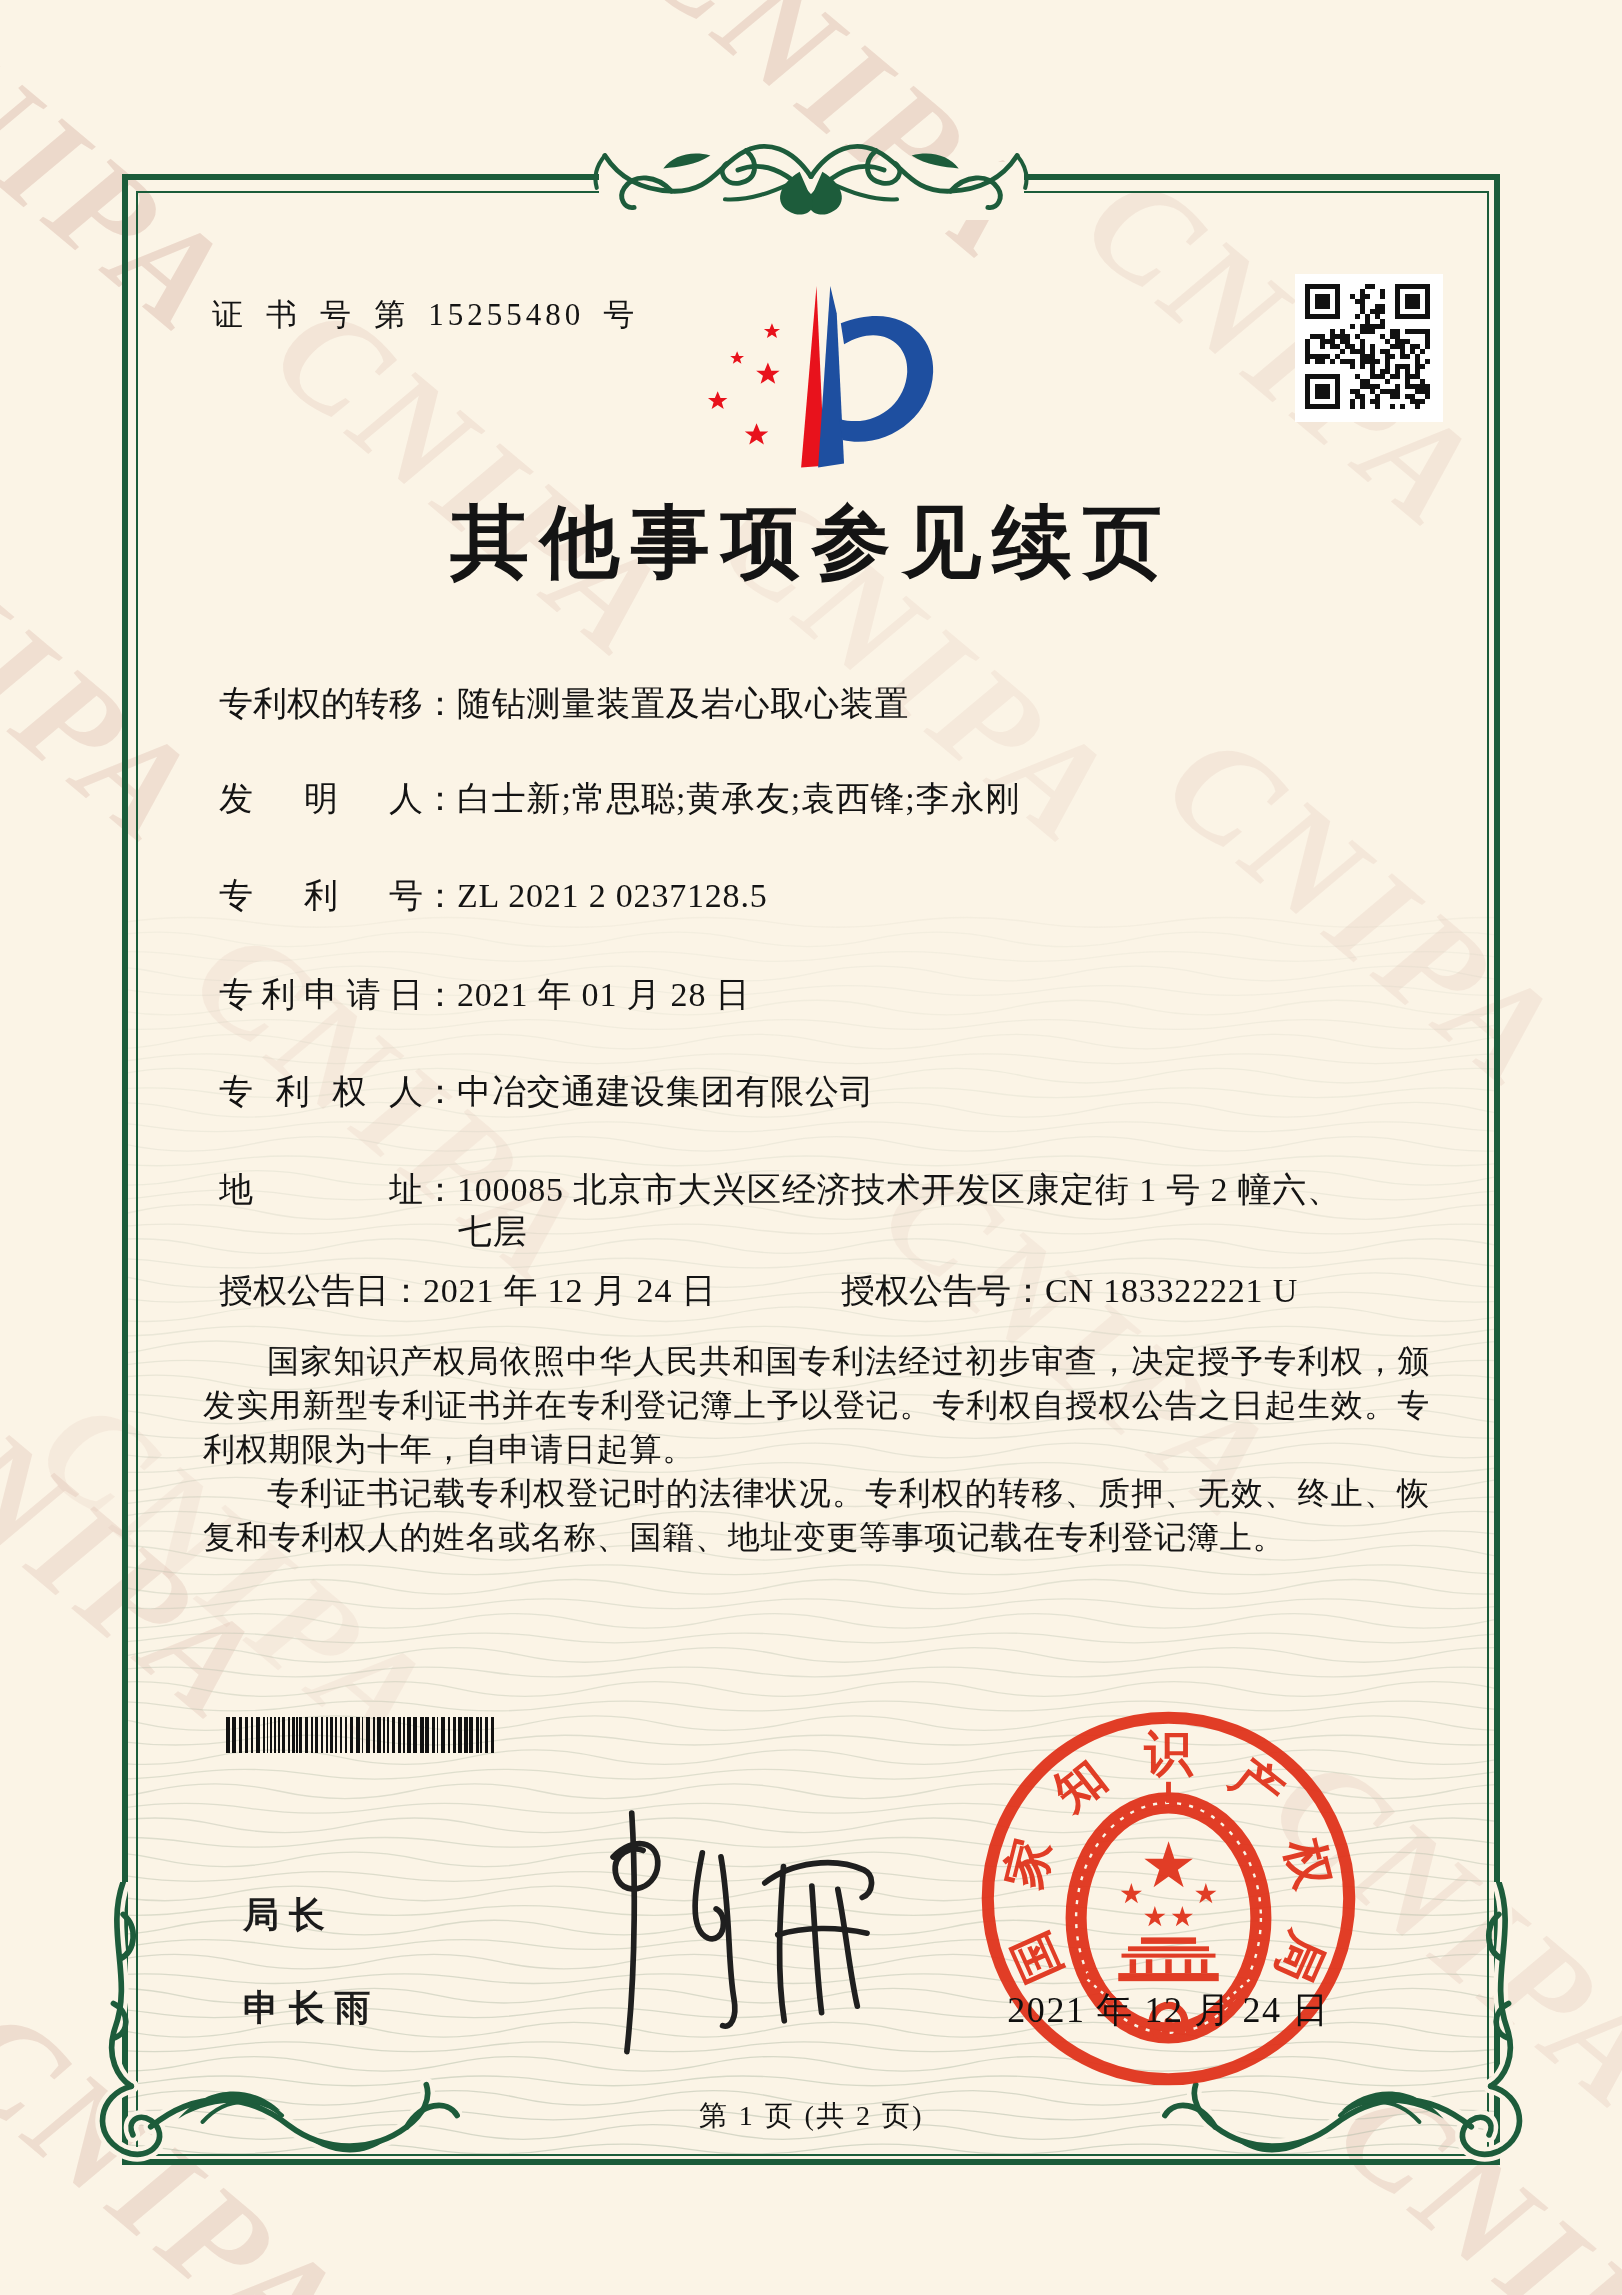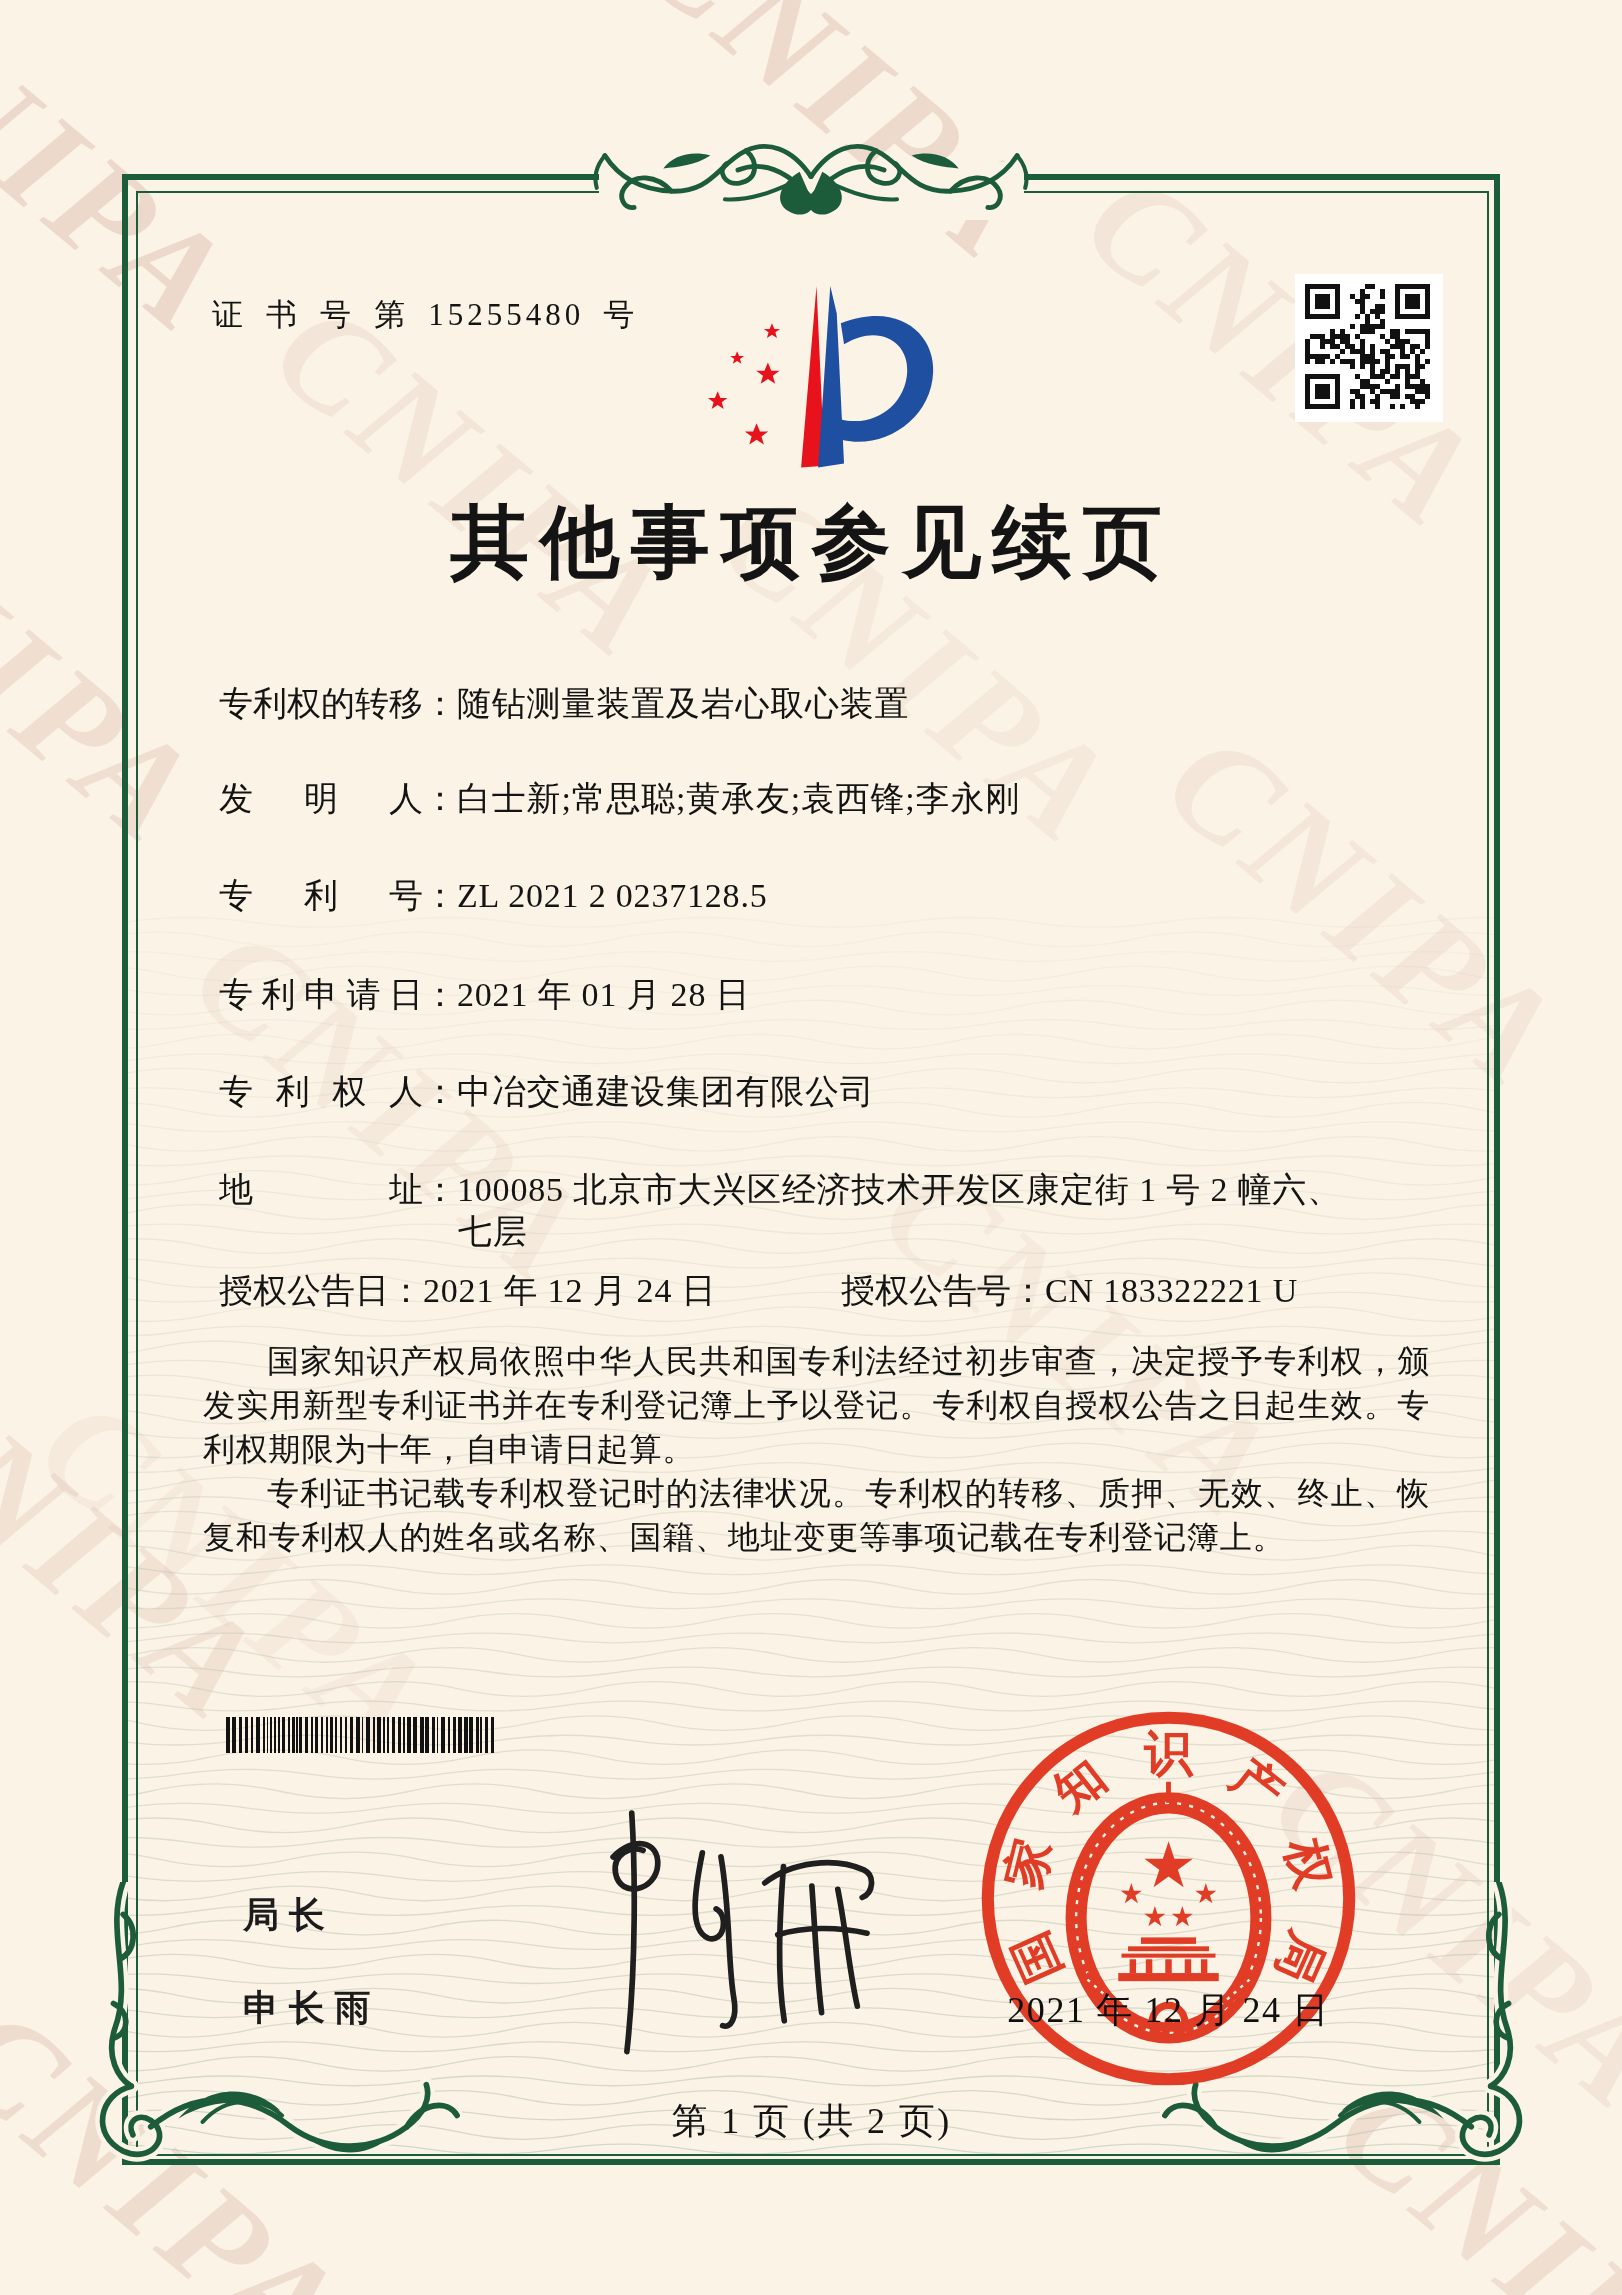--- a/index.html
+++ b/index.html
@@ -33,21 +33,21 @@
          text-align:justify;letter-spacing:0.8px;}
   .paras p{margin:0;text-indent:2em;}
   .barcode{position:absolute;left:226px;top:1717px;height:36px;white-space:nowrap;font-size:0;}
   .barcode i{display:inline-block;height:36px;background:#111;}
   .director{position:absolute;left:243px;font-family:"Liberation Sans","DejaVu Sans",sans-serif;
             font-weight:600;font-size:36px;letter-spacing:9.7px;color:#1c1c1c;}
   .sig{position:absolute;left:536px;top:1808px;}
   .seal{position:absolute;left:974px;top:1704px;opacity:.93;}
   .seal-date{position:absolute;left:998px;top:1986px;width:341px;text-align:center;font-size:36px;
              letter-spacing:1.6px;color:#101010;}
-  .pageinfo{position:absolute;left:0;top:2097px;width:1623px;text-align:center;font-size:36px;
+  .pageinfo{position:absolute;left:0;top:2097px;width:1623px;text-align:center;font-size:28px;
             letter-spacing:2.4px;}
   .contnote{position:absolute;left:639px;top:2178px;width:302px;height:55px;background:#ffffff;
             text-align:center;line-height:55px;font-size:32px;letter-spacing:2.4px;color:#1a1a1a;}
   .qr{position:absolute;left:1295px;top:274px;width:148px;height:148px;background:#fff;}
   .qr .m{position:absolute;background:#111;}
 </style>
 </head>
 <body>
 
 <div class="page">

